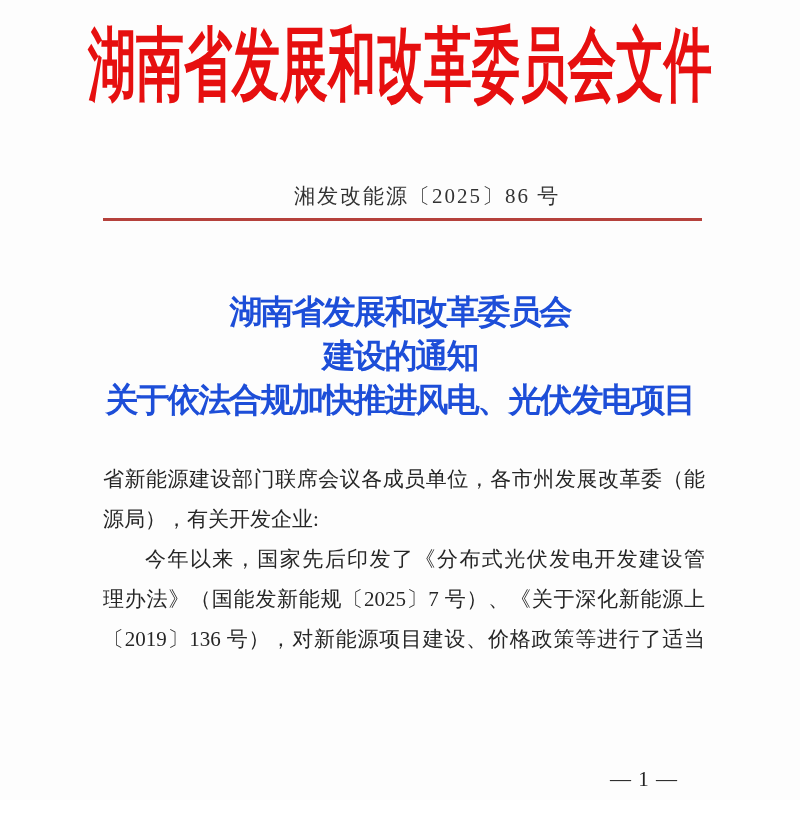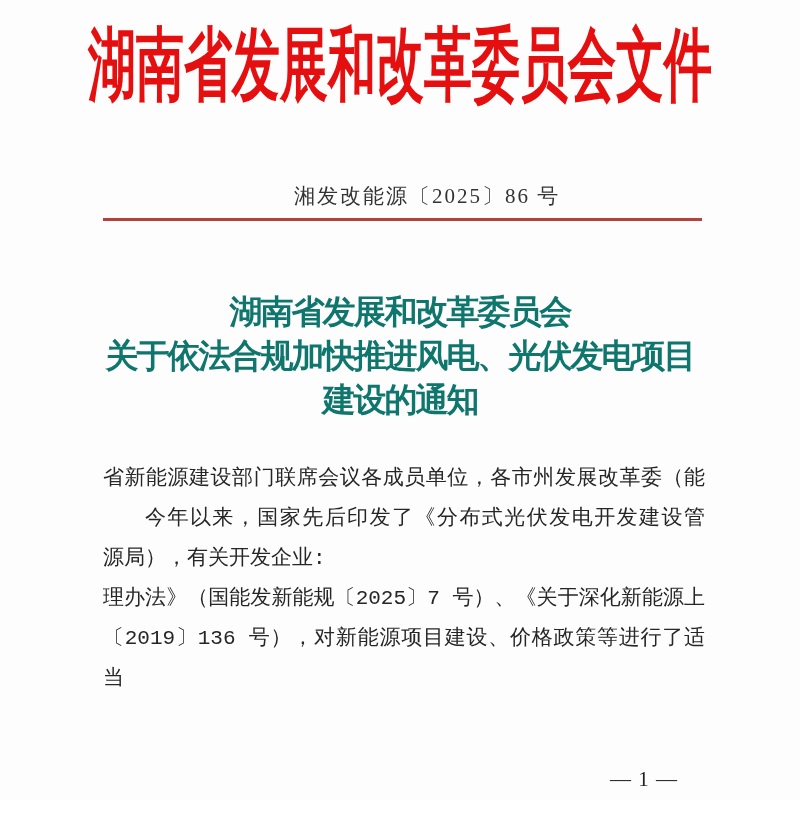--- a/index.html
+++ b/index.html
@@ -52,38 +52,37 @@
     background: #b5413c;
   }
   
   .doc-title {
     position: absolute;
     top: 290px;
     left: 0;
     width: 100%;
     text-align: center;
     font-weight: bold;
-    color: #0f766e;
+    color: #1d4ed8;
     font-size: 33px;
     line-height: 44px;
     letter-spacing: -2px;
   }
   
   .doc-body {
     position: absolute;
     top: 459px;
     left: 103px;
     width: 602px;
     font-size: 21px;
     line-height: 40px;
     color: #262626;
   }
   .body-line {
     white-space: nowrap;
-    font-family: Liberation Mono, monospace;
   }
   .body-line.fill {
     white-space: normal;
     text-align: justify;
     text-align-last: justify;
   }
   .body-line.indent {
     text-indent: 2em;
   }
   
@@ -103,27 +102,27 @@
 <div class="page">
 
   <div class="masthead-title">湖南省发展和改革委员会文件</div>
 
   <div class="doc-number">湘发改能源〔2025〕86 号</div>
 
   <div class="red-line"></div>
 
   <div class="doc-title">
     <div>湖南省发展和改革委员会</div>
+    <div>建设的通知</div>
     <div>关于依法合规加快推进风电、光伏发电项目</div>
-    <div>建设的通知</div>
   </div>
 
   <div class="doc-body">
       <div class="body-line fill">省新能源建设部门联席会议各成员单位，各市州发展改革委（能</div>
+      <div class="body-line">源局），有关开发企业:</div>
       <div class="body-line fill indent">今年以来，国家先后印发了《分布式光伏发电开发建设管</div>
-      <div class="body-line">源局），有关开发企业:</div>
       <div class="body-line fill">理办法》（国能发新能规〔2025〕7 号）、《关于深化新能源上</div>
       <div class="body-line fill">〔2019〕136 号），对新能源项目建设、价格政策等进行了适当</div>
     </div>
 
   <div class="page-number">— 1 —</div>
 
 </div>
 
 </body></html>

